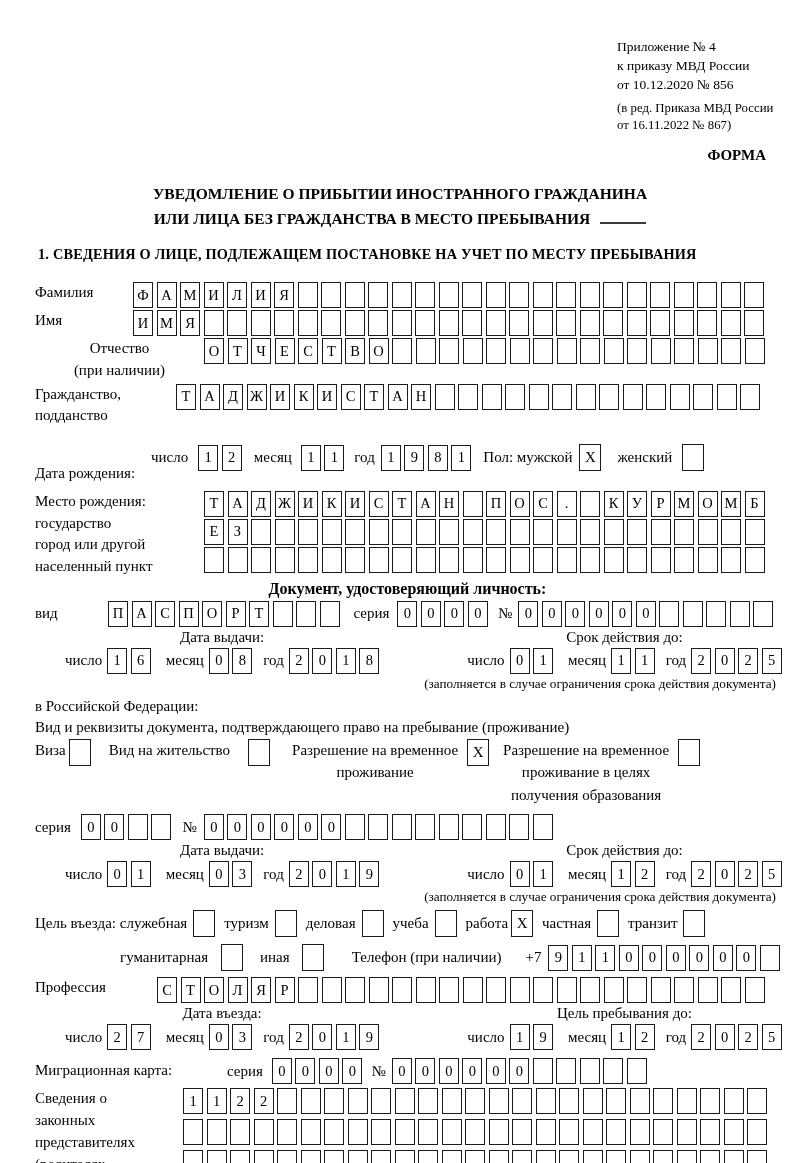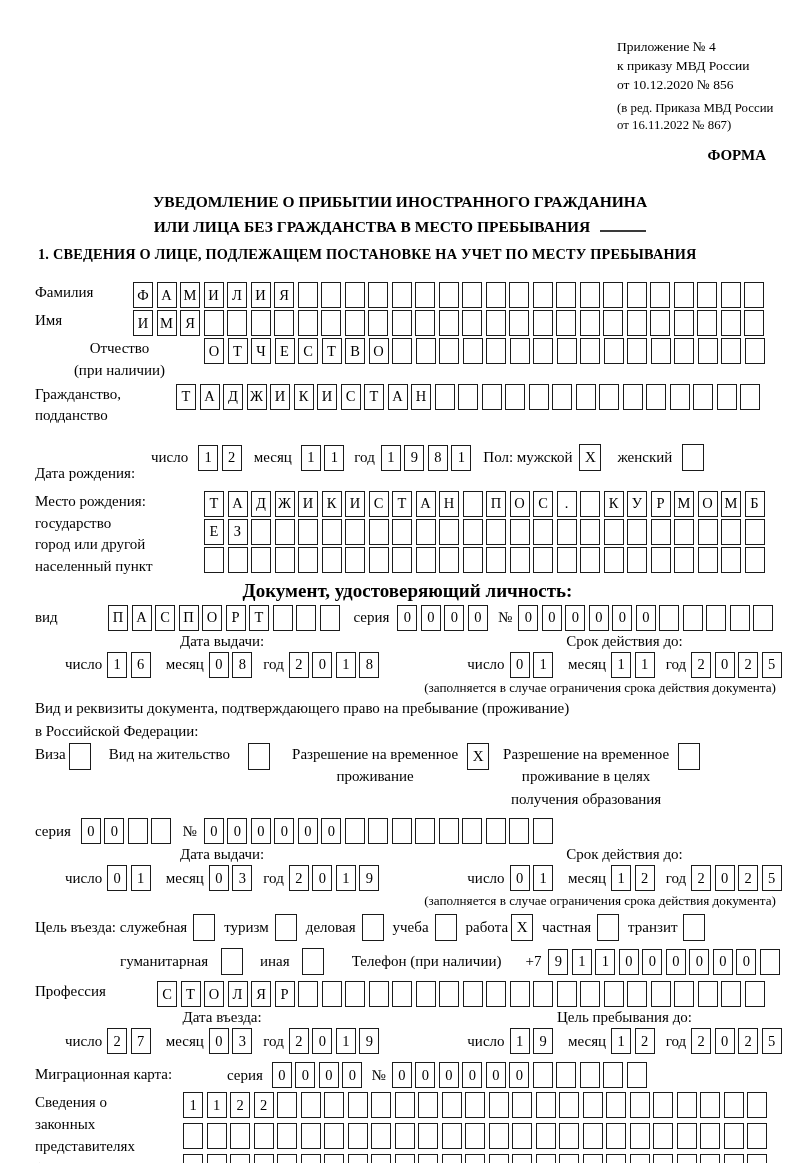--- a/index.html
+++ b/index.html
@@ -8,21 +8,21 @@
     width:800px; height:1163px; background:#ffffff; color:#000;
     font-family:"Liberation Serif","DejaVu Serif",serif;
   }
   .page { position:relative; width:800px; height:1163px; overflow:hidden; background:#fff;border-radius:14px; }
 
   .appendix { position:absolute; left:617px; top:38px; font-size:13.5px; line-height:1.4; }
   .appendix .ed { margin-top:5px; font-size:12.8px; line-height:1.35; }
   .forma { position:absolute; right:34px; top:147px; font-weight:bold; font-size:15px; }
 
   .title { position:absolute; top:182px; left:0; width:800px; text-align:center;
-           font-weight:bold; font-size:15.5px; line-height:1.6;margin-top:8px; }
+           font-weight:bold; font-size:15.5px; line-height:1.6; }
   .title-underline { display:inline-block; width:46px; border-bottom:2.5px solid #3a3a3a;
                      height:12px; margin-left:10px; }
 
   .sec-heading { position:absolute; top:246px; left:38px; width:740px;
                  font-weight:bold; font-size:14.3px; letter-spacing:.2px; }
 
   .form-body { position:absolute; top:282px; left:35px; width:745px; font-size:15px; }
 
   .frow { display:flex; align-items:flex-start; margin-bottom:2px; }
   .flabel { flex:none; line-height:1.45; }
@@ -31,21 +31,21 @@
   .boxes { display:flex; gap:3.5px; flex-wrap:nowrap; }
   .cbox { flex:none; width:20px; height:26px; border:1.7px solid #1b1b1b;
           display:inline-flex; align-items:center; justify-content:center;
           font-size:14.5px; background:#fff; }
   .cbx { flex:none; width:22px; height:27px; border:1.7px solid #1b1b1b;
          display:inline-flex; align-items:center; justify-content:center;
          font-size:15px; background:#fff; }
 
   .stackrows { display:flex; flex-direction:column; gap:2px; }
 
-  .center-bold { text-align:center; font-weight:bold; font-size:19px; margin:2px 0 3px 0; }
+  .center-bold { text-align:center; font-weight:bold; font-size:16px; margin:2px 0 3px 0; }
 
   .dateblocks { display:flex; }
   .dateblock { display:flex; flex-direction:column; }
   .datehead { text-align:center; font-size:15px; margin-bottom:2px; }
   .dateline { display:flex; align-items:center; gap:5px; }
   .note-right { text-align:right; font-size:13.2px; margin-top:2px; padding-right:4px; }
 
   .plain-line { margin:4px 0 2px 0; }
 
   .permit-row { display:flex; align-items:flex-start; margin-top:3px; }
@@ -412,22 +412,22 @@
               <span class="cbox">2</span>
               <span class="cbox">0</span>
               <span class="cbox">2</span>
               <span class="cbox">5</span>
             </div>
         </div>
       </div>
     </div>
     <div class="note-right">(заполняется в случае ограничения срока действия документа)</div>
 
+    <div class="plain-line mt6">в Российской Федерации:</div>
     <div class="plain-line">Вид и реквизиты документа, подтверждающего право на пребывание (проживание)</div>
-    <div class="plain-line mt6">в Российской Федерации:</div>
 
     <div class="permit-row">
       <div class="permit-item" style="gap:3px;">
         <span class="lbl">Виза</span>
         <span class="cbx"></span>
       </div>
       <div class="permit-item" style="margin-left:18px; gap:18px;">
         <span class="lbl">Вид на жительство</span>
         <span class="cbx"></span>
       </div>

